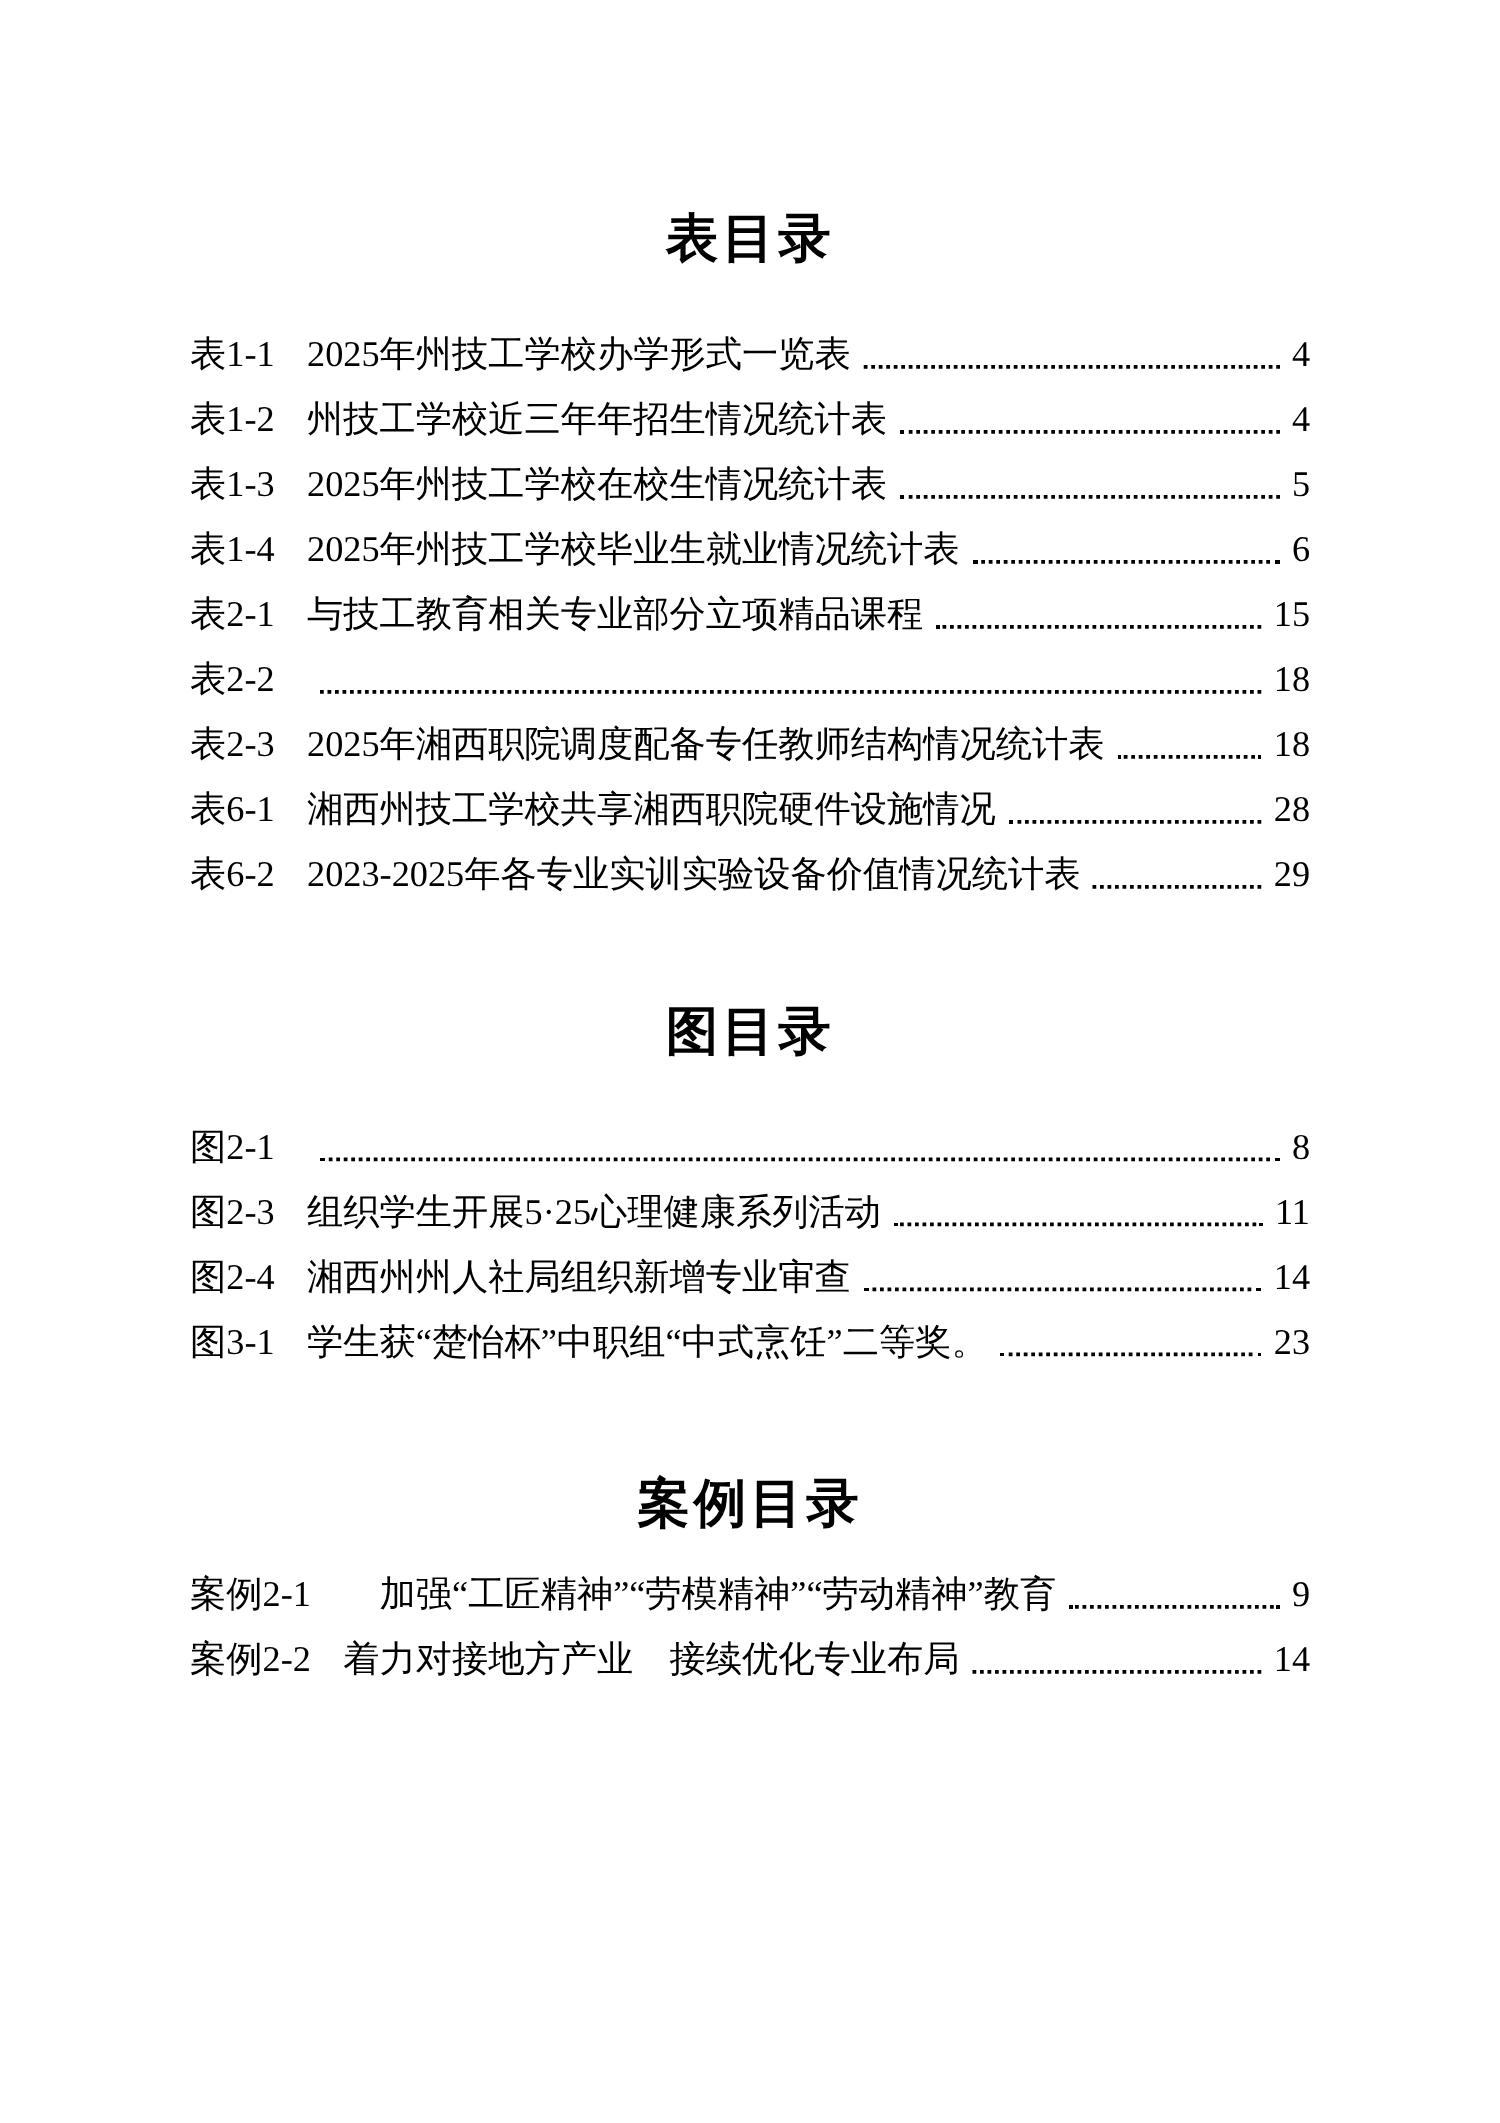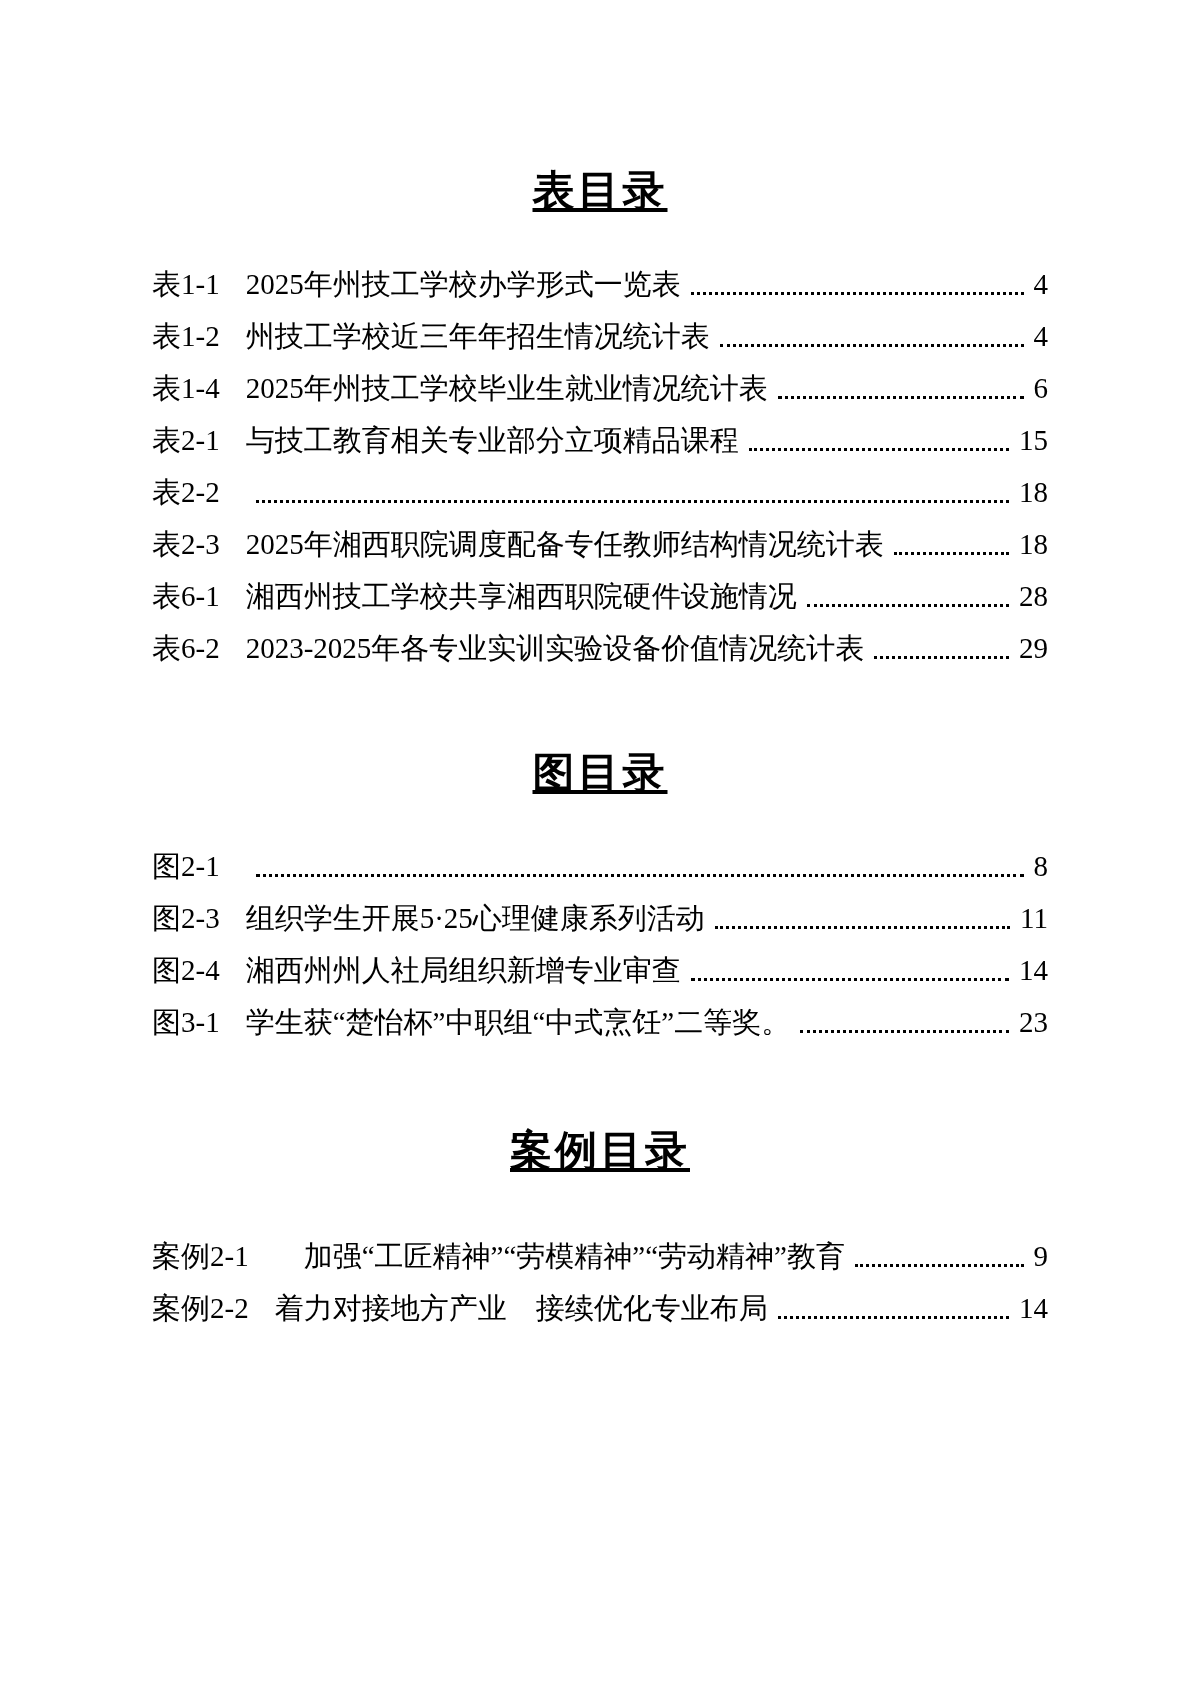--- a/index.html
+++ b/index.html
@@ -16,25 +16,24 @@
     overflow: hidden;
   }
   .section-title {
     font-family: "Liberation Sans", "DejaVu Sans", sans-serif;
     font-weight: bold;
     font-size: 42px;
     line-height: 46px;
     letter-spacing: 3px;
     text-align: center;
     margin: 0;
-    text-decoration: underline;
   }
   .title-tables  { margin-bottom: 44px; }
   .title-figures { margin-top: 76px; margin-bottom: 44px; }
-  .title-cases   { margin-top: 80px; margin-bottom: 56px; }
+  .title-cases   { margin-top: 80px; margin-bottom: 24px; }
 
   .toc-row {
     display: flex;
     align-items: flex-start;
     height: 52px;
     font-size: 29px;
     line-height: 52px;
     white-space: nowrap;
   }
   .toc-label {
@@ -69,20 +68,26 @@
       <span class="toc-label">表1-1</span>
         <span class="toc-text">2025年州技工学校办学形式一览表</span>
       <span class="toc-leader"></span>
       <span class="toc-page">4</span>
     </div>
     <div class="toc-row">
       <span class="toc-label">表1-2</span>
         <span class="toc-text">州技工学校近三年年招生情况统计表</span>
       <span class="toc-leader"></span>
       <span class="toc-page">4</span>
+    </div>
+    <div class="toc-row">
+      <span class="toc-label">表1-3</span>
+        <span class="toc-text">2025年州技工学校在校生情况统计表</span>
+      <span class="toc-leader"></span>
+      <span class="toc-page">5</span>
     </div>
     <div class="toc-row">
       <span class="toc-label">表1-4</span>
         <span class="toc-text">2025年州技工学校毕业生就业情况统计表</span>
       <span class="toc-leader"></span>
       <span class="toc-page">6</span>
     </div>
     <div class="toc-row">
       <span class="toc-label">表2-1</span>
         <span class="toc-text">与技工教育相关专业部分立项精品课程</span>

